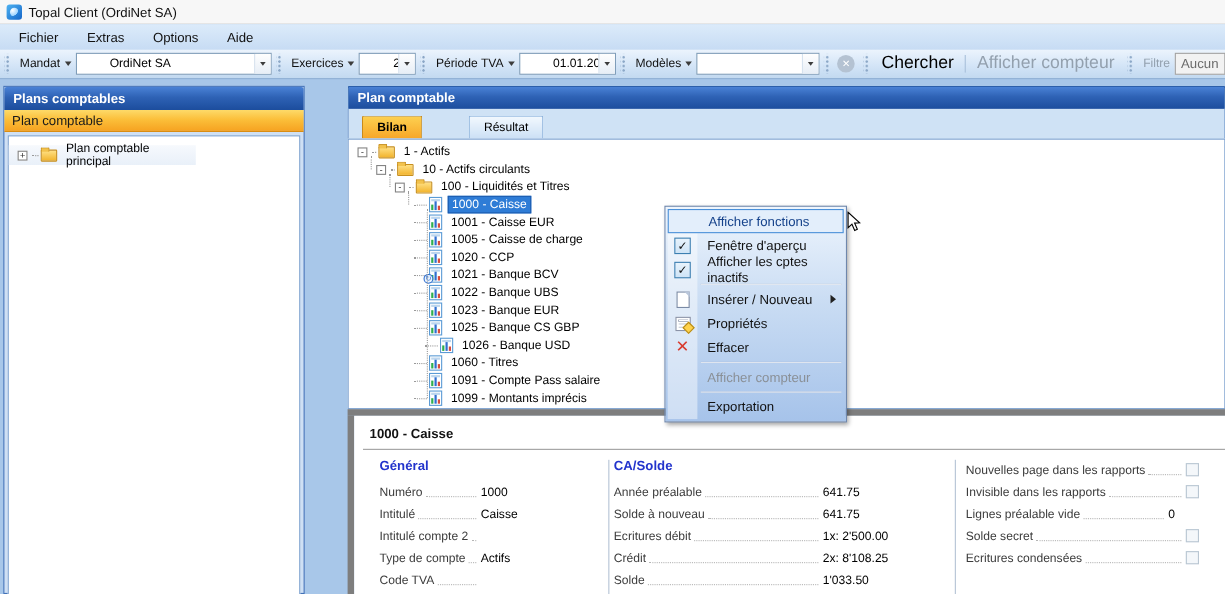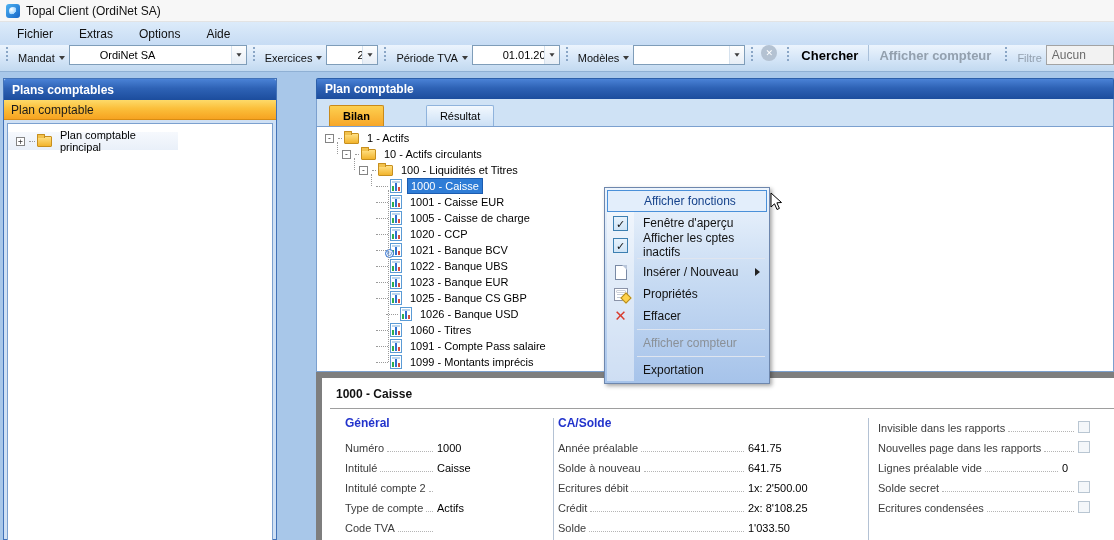--- a/index.html
+++ b/index.html
@@ -11,31 +11,31 @@
   .titlebar { position:absolute; left:0; top:0; width:100%; height:22px; background:#f7f7f7; display:flex; align-items:center; padding-left:6px; border-bottom:1px solid #e3e3e3; }
   .app-icon { width:14px; height:14px; border-radius:3px; background:linear-gradient(135deg,#4db2f2,#1565c8); position:relative; margin-right:6px; }
   .app-icon::after { content:""; position:absolute; left:3px; top:3px; width:8px; height:8px; border-radius:50%; background:radial-gradient(circle at 30% 30%, #ffffff, #9fd4ff 60%, transparent 65%); }
   .title-text { font-size:12px; color:#111; }
 
   
   .menubar { position:absolute; left:0; top:22px; width:100%; height:23px; background:linear-gradient(#dcebfa,#c7dcf4); display:flex; align-items:center; padding-left:4px; }
   .menu-item { padding:3px 13px; font-size:12px; color:#111; cursor:default; }
 
   
-  .toolbar { position:absolute; left:0; top:45px; width:100%; height:27px; background:linear-gradient(#ecf4fd,#d4e5f7 55%,#c2d9f0); border-bottom:1px solid #8fb0d4; display:flex; }
+  .toolbar { position:absolute; left:0; top:45px; width:100%; height:27px; background:linear-gradient(#ecf4fd,#d4e5f7 55%,#c2d9f0); border-bottom:1px solid #8fb0d4; display:flex; align-items:center; }
   .grip { width:5px; height:18px; margin:0 3px 0 4px; background-image:radial-gradient(circle,#8aa6c6 1px,transparent 1.2px); background-size:4px 4px; background-position:1px 1px; }
   .tb-label { font-size:11px; color:#111; padding:2px 4px 2px 6px; white-space:nowrap; display:flex; align-items:center; gap:4px; }
   .tb-label.disabled, .tb-btn.disabled { color:#93a0ae; }
   .caret { width:0; height:0; border-left:3.5px solid transparent; border-right:3.5px solid transparent; border-top:4px solid #3c3c3c; display:inline-block; }
   .combo { height:20px; background:#fff; border:1px solid #7f9db9; display:flex; align-items:center; font-size:11px;padding-left:26px; }
   .combo .combo-text { flex:1; padding:0 4px; white-space:nowrap; overflow:hidden; }
   .combo .combo-arrow { width:15px; height:100%; border-left:1px solid #d6e2ee; display:flex; align-items:center; justify-content:center; background:linear-gradient(#fefefe,#e7eef6); }
   .combo .combo-arrow .caret { transform:scale(.85); }
   .round-btn { width:16px; height:16px; border-radius:50%; background:#b4c2d2; color:#fff; font-size:9px; font-weight:bold; display:flex; align-items:center; justify-content:center; margin:0 4px; }
-  .tb-btn { font-size:13px; padding:3px 8px; white-space:nowrap;font-weight:bold; }
+  .tb-btn { font-size:16px; padding:3px 8px; white-space:nowrap; }
   .tb-sep { width:1px; height:16px; background:#a9c0da; margin:0 2px; }
   .filtre-input { height:20px; flex:1; margin-right:0; background:#f2f2f2; border:1px solid #a3a3a3; color:#6b6b6b; font-size:12px; padding:0 5px; display:flex; align-items:center; }
 
   
   .panel-header { height:21px; background:linear-gradient(#4a82d6,#2e62b5 45%,#1c4d9d); color:#fff; font-weight:bold; font-size:12px; display:flex; align-items:center; padding-left:8px; border-radius:2px 2px 0 0; }
   .left-panel { position:absolute; left:3px; top:78px; width:274px; height:462px; background:#cfe0f4; border:1px solid #4272b8; }
   .orange-bar { height:20px; background:linear-gradient(#fdda69,#fbbf3a 45%,#f6a321); border-bottom:1px solid #d98c12; display:flex; align-items:center; padding-left:7px; font-size:12px; color:#1a1a1a; }
   .left-list { position:absolute; left:3px; top:44px; right:3px; height:487px; max-height:446px; background:#fff; border:1px solid #7ba0cf; }
   .left-tree-row { display:flex; align-items:center; height:18px; margin-top:8px; padding-left:8px; background:linear-gradient(#f6f9fd,#e9f0f9); width:170px; }
 
@@ -388,26 +388,26 @@
           <span class="val" style="width: 102px;">2x: 8'108.25</span>
         </div>
         <div class="detail-row">
           <span class="lbl">Solde</span>
           <span class="leader"></span>
           <span class="val" style="width: 102px;">1'033.50</span>
         </div>
       </div>
     <div class="section" style="left:556px;width:212px" id="sec2">
         <div class="detail-row">
+          <span class="lbl">Nouvelles page dans les rapports</span>
+          <span class="leader"></span>
+          <span class="checkbox"></span>
+        </div>
+        <div class="detail-row">
           <span class="lbl">Invisible dans les rapports</span>
-          <span class="leader"></span>
-          <span class="checkbox"></span>
-        </div>
-        <div class="detail-row">
-          <span class="lbl">Nouvelles page dans les rapports</span>
           <span class="leader"></span>
           <span class="checkbox"></span>
         </div>
         <div class="detail-row">
           <span class="lbl">Lignes préalable vide</span>
           <span class="leader"></span>
           <span class="val" style="width: 28px;">0</span>
         </div>
         <div class="detail-row">
           <span class="lbl">Solde secret</span>

